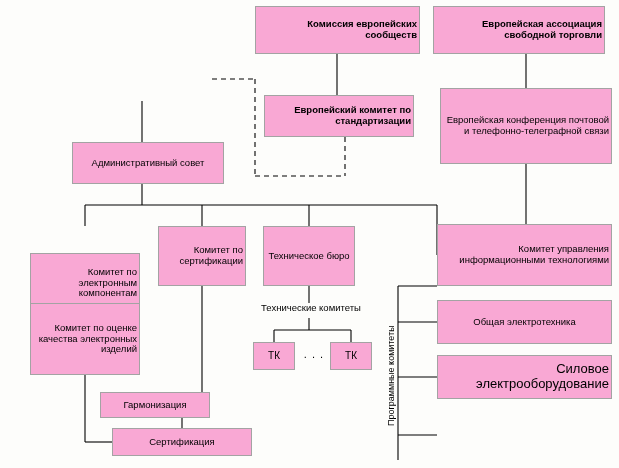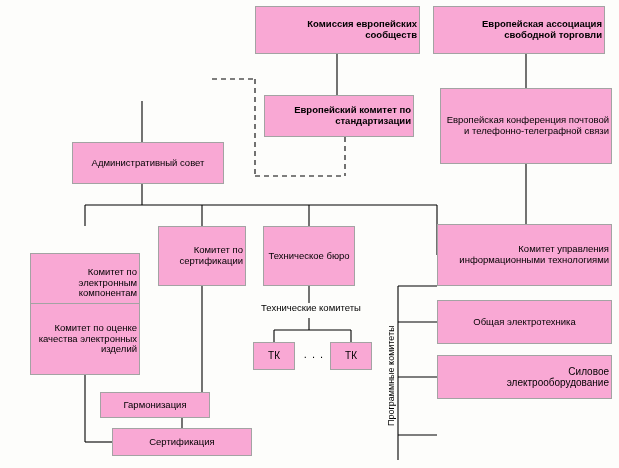--- a/index.html
+++ b/index.html
@@ -121,20 +121,20 @@
   <div class="node" style="left:30px;top:226px;width:110px;height:60px;font-size:9.5px;margin-top:27px;">Комитет по электронным компонентам</div>
   <div class="node" style="left:158px;top:226px;width:88px;height:60px;font-size:9.5px;">Комитет по сертификации</div>
   <div class="node" style="left:263px;top:226px;width:92px;height:60px;font-size:9.5px;">Техническое бюро</div>
   <div class="node" style="left:437px;top:224px;width:175px;height:62px;font-size:9.5px;padding-left:12px;">Комитет управления информационными технологиями</div>
   <div class="node" style="left:30px;top:303px;width:110px;height:72px;font-size:9.5px;">Комитет по оценке качества электронных изделий</div>
   <div class="node" style="left:100px;top:392px;width:110px;height:26px;font-size:9.5px;">Гармонизация</div>
   <div class="node" style="left:112px;top:428px;width:140px;height:28px;font-size:9.5px;">Сертификация</div>
   <div class="node" style="left:253px;top:342px;width:42px;height:28px;font-size:10px;">ТК</div>
   <div class="node" style="left:330px;top:342px;width:42px;height:28px;font-size:10px;">ТК</div>
   <div class="node" style="left:437px;top:300px;width:175px;height:44px;font-size:9.5px;">Общая электротехника</div>
-  <div class="node" style="left:437px;top:355px;width:175px;height:44px;font-size:10px;padding-left:36px;">Силовое электрооборудование</div>
+  <div class="node" style="left:437px;top:355px;width:175px;height:44px;font-size:13px;padding-left:36px;">Силовое электрооборудование</div>
 
   <div class="label" style="left:246px;top:303px;width:130px;font-size:9.5px;">Технические комитеты</div>
   <div class="label" style="left:297px;top:348px;width:34px;font-size:11px;letter-spacing:1px;">. . .</div>
 
   <div class="vlabel" style="left:386px;top:296px;height:160px;font-size:9px;">Программные комитеты</div>
 
 </div>
 
 </body></html>

